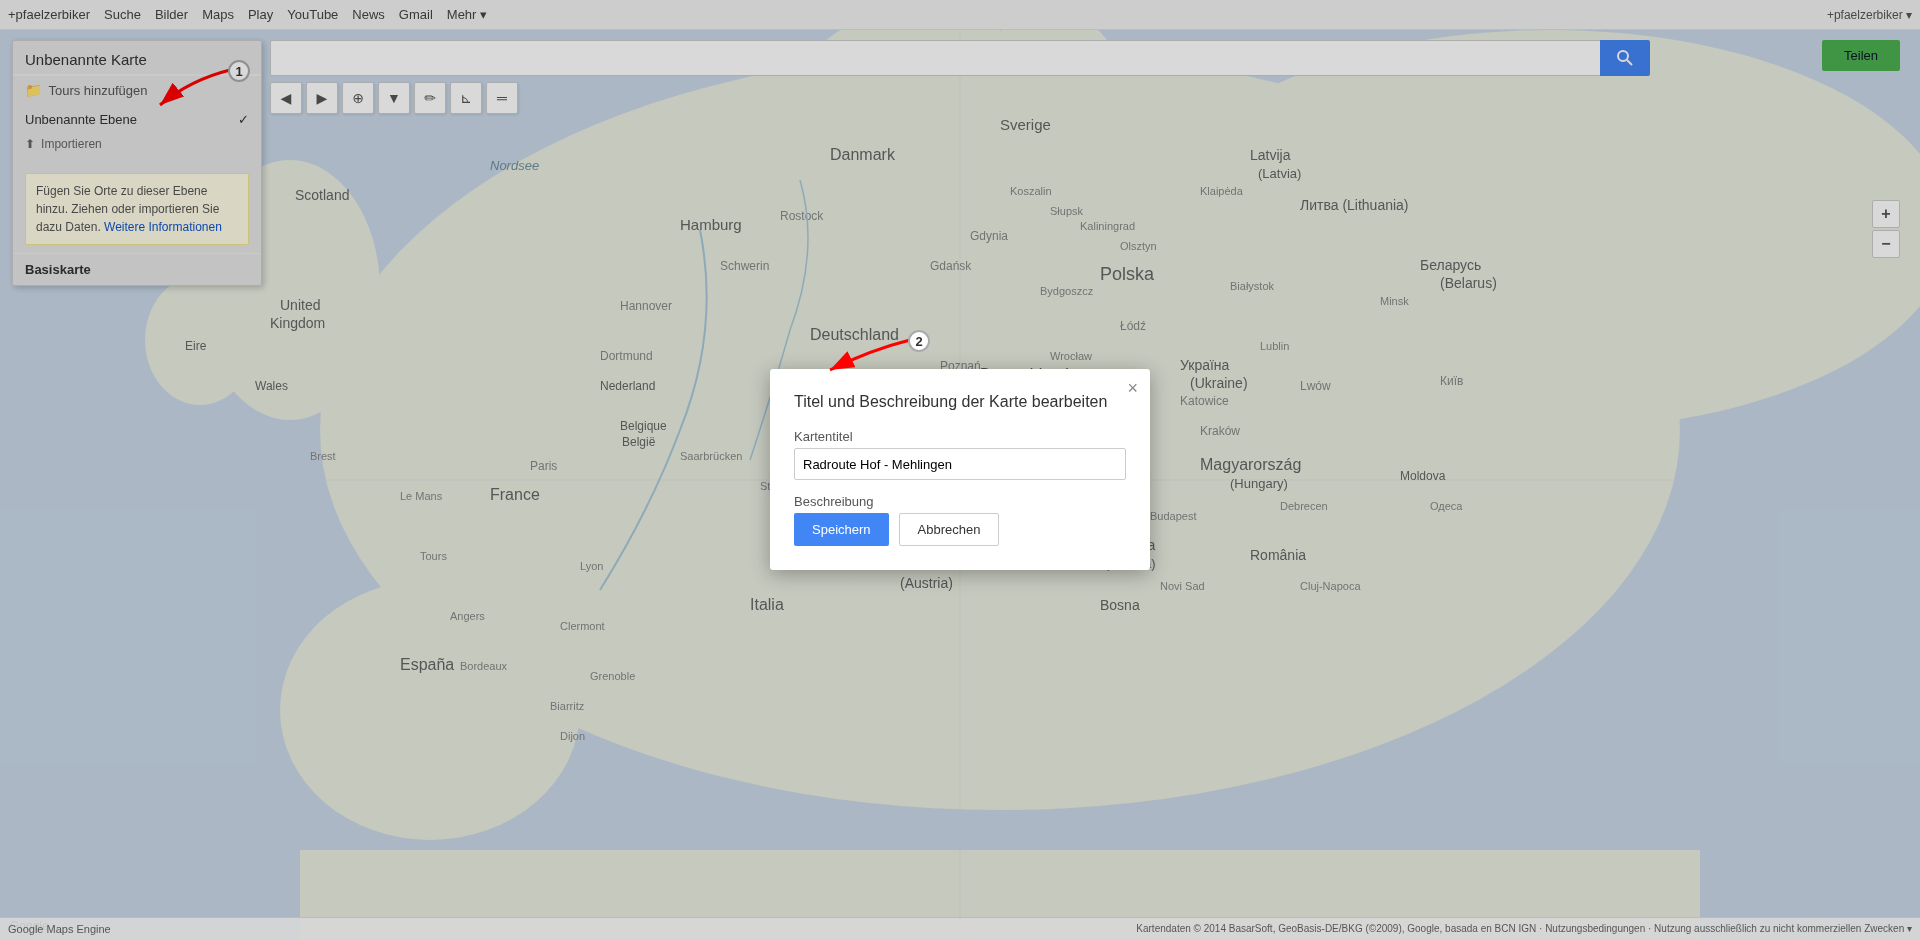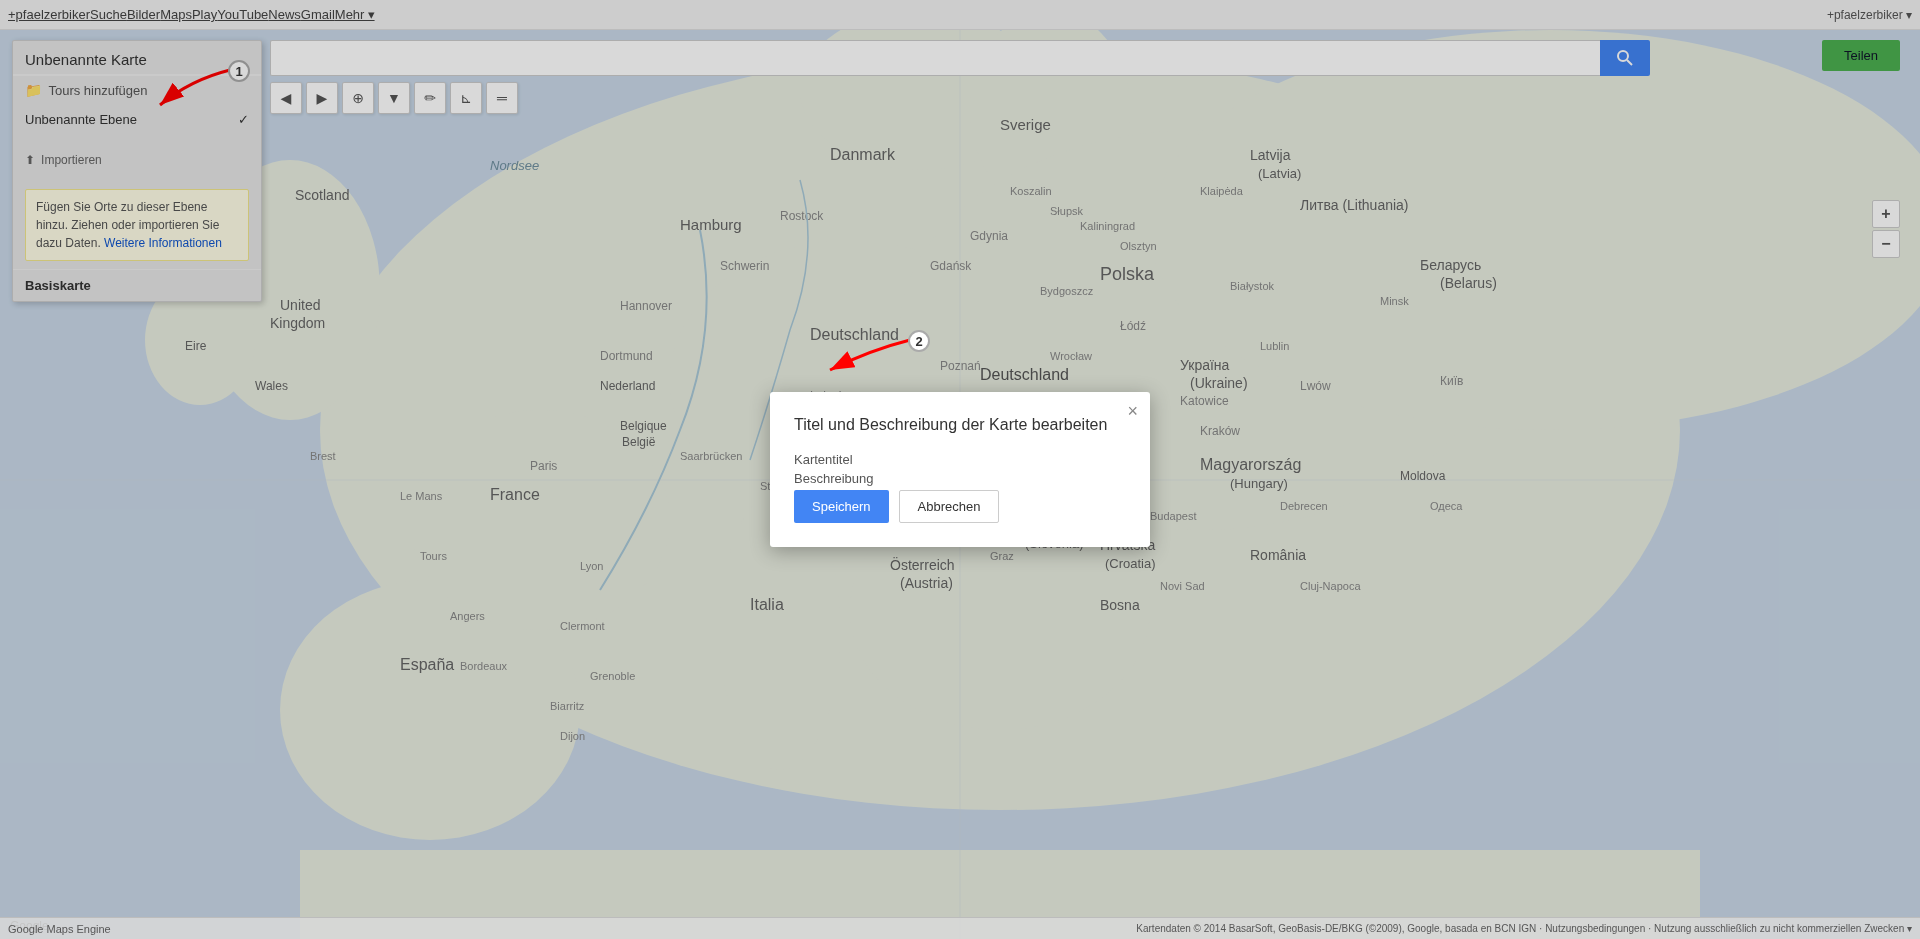--- a/index.html
+++ b/index.html
@@ -15,22 +15,22 @@
       display: flex;
       align-items: center;
       padding: 0 8px;
       z-index: 100;
       font-size: 13px;
       color: #444;
     }
     #top-nav .nav-links {
       display: flex;
       align-items: flex-end;
+      gap: 14px;
       flex: 1;
-      text-decoration: underline;
     }
     #top-nav .nav-links a {
       color: #444;
       text-decoration: none;
       font-size: 13px;
     }
     #top-nav .nav-right {
       display: flex;
       align-items: center;
       gap: 10px;
@@ -92,21 +92,21 @@
 
     #left-panel .layer-section {
       padding: 8px 12px;
     }
     #left-panel .layer-name {
       font-size: 13px;
       color: #333;
       display: flex;
       align-items: center;
       justify-content: space-between;
-      margin-bottom: 22px;
+      margin-bottom: 6px;
     }
     #left-panel .import-btn {
       display: flex;
       align-items: center;
       gap: 6px;
       color: #666;
       font-size: 12px;
       cursor: pointer;
       padding: 4px 0;
     }
@@ -623,20 +623,21 @@
   </svg>
   <div style="position:absolute; top:0; right:0; width:22px; height:22px; background:#fff; border:2px solid #aaa; border-radius:50%; display:flex; align-items:center; justify-content:center; font-weight:bold; font-size:13px; color:#333;">2</div>
 </div>
 
 <div id="dialog-overlay">
   <div id="dialog">
     <button class="dialog-close">×</button>
     <h2>Titel und Beschreibung der Karte bearbeiten</h2>
     
     <label>Kartentitel</label>
+    <input type="text" value="Radroute Hof - Mehlingen" style="">
     
     <label>Beschreibung</label>
     
     <div class="dialog-buttons">
       <button class="btn-save">Speichern</button>
       <button class="btn-cancel">Abbrechen</button>
     </div>
   </div>
 </div>
 

